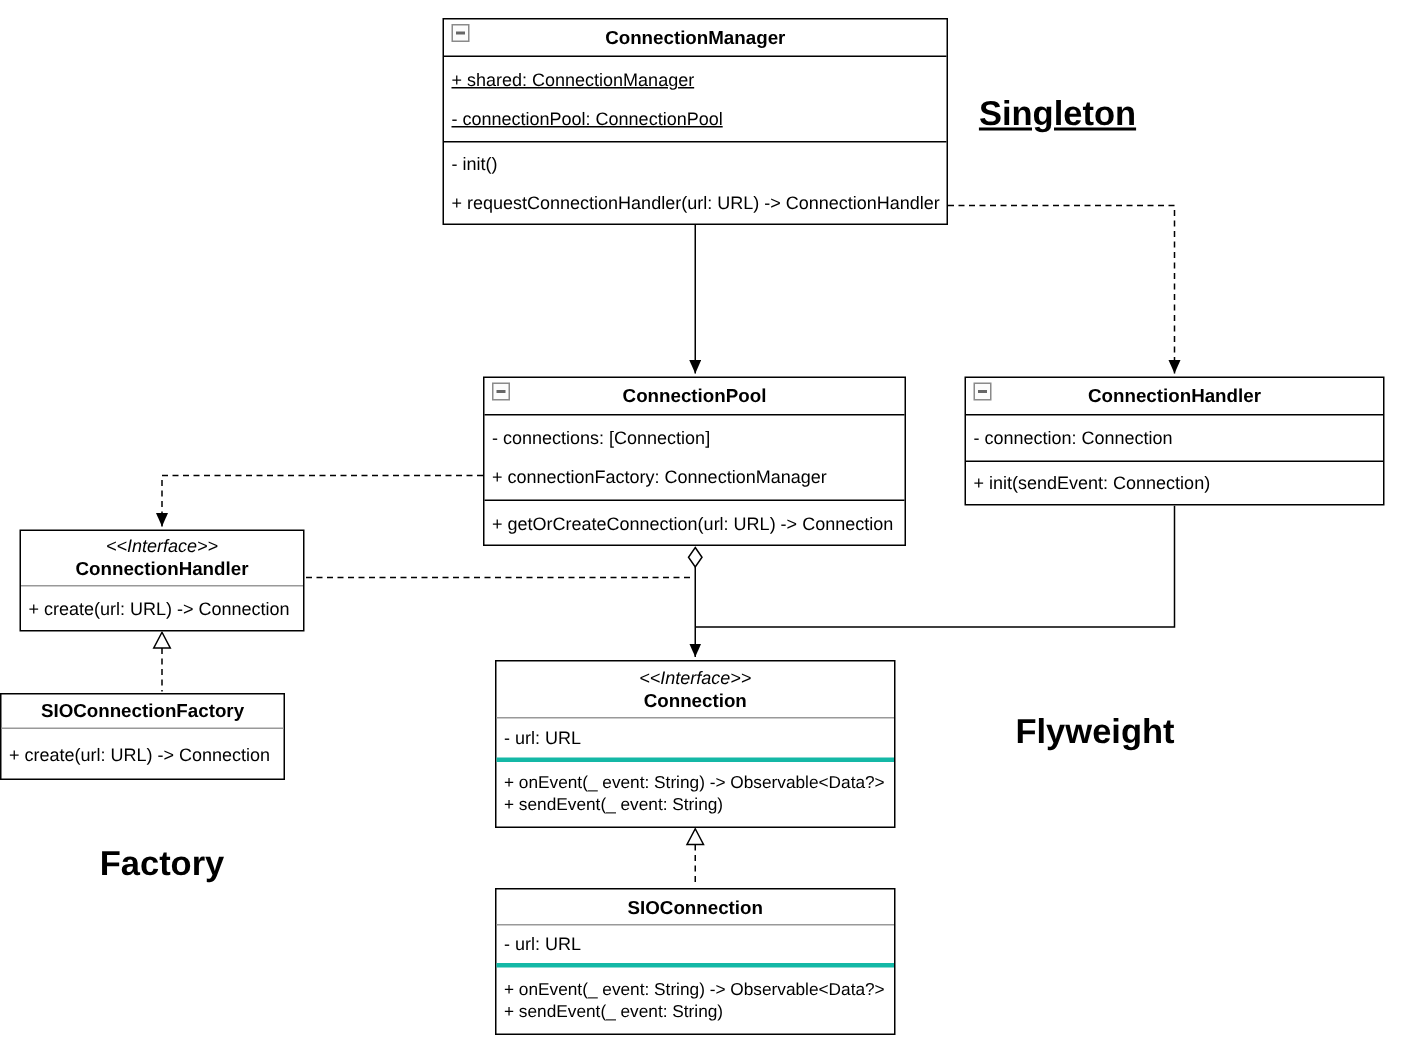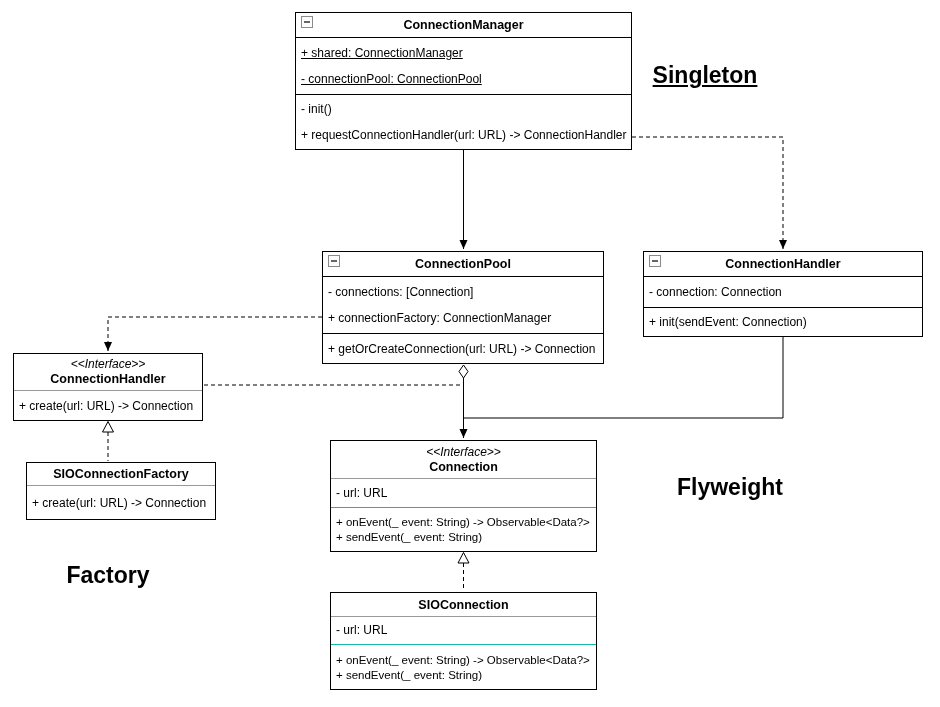--- a/index.html
+++ b/index.html
@@ -30,21 +30,21 @@
     border:1px solid #8a8a8a; background:#fcfcfc;
     display:flex; align-items:center; justify-content:center;
   }
   .collapse .minus { width:6px; height:2px; background:#666; }
 
   .section {
     padding:0 5px; display:flex; flex-direction:column; justify-content:center;
     flex:0 0 auto; overflow:hidden;
   }
   .section.sep-dark  { border-bottom:1px solid #000; }
-  .section.sep-light { border-bottom:1px solid #14b8a6; }
+  .section.sep-light { border-bottom:3px solid #14b8a6; }
   .section.grow { flex:1 1 auto; border-bottom:none; }
   .line { font-size:12px; line-height:26px; white-space:nowrap; }
   .tight .line { line-height:15px; font-size:11.5px; }
 
   .pattern-label {
     position:absolute; z-index:1; font-weight:bold; font-size:23px;
     text-align:center; white-space:nowrap;
   }
 </style>
 </head>
@@ -130,21 +130,21 @@
   <div class="uml-class" style="left:13px; top:353px; width:190px; height:68px;">
     <div class="title-bar sep-light" style="height:37px;">
       <span class="stereotype">&lt;&lt;Interface&gt;&gt;</span>
       <span class="class-name">ConnectionHandler</span>
     </div>
     <div class="section grow">
       <div class="line">+ create(url: URL) -&gt; Connection</div>
     </div>
   </div>
 
-  <div class="uml-class" style="left:26px; top:462px; width:190px; height:58px;">
+  <div class="uml-class" style="left:0; top:462px; width:190px; height:58px;">
     <div class="title-bar sep-light" style="height:23px;">
       <span class="class-name">SIOConnectionFactory</span>
     </div>
     <div class="section grow" style="justify-content:flex-start; padding-top:4px;">
       <div class="line">+ create(url: URL) -&gt; Connection</div>
     </div>
   </div>
 
   <div class="uml-class" style="left:330px; top:440px; width:267px; height:112px;">
     <div class="title-bar sep-light" style="height:38px;">

